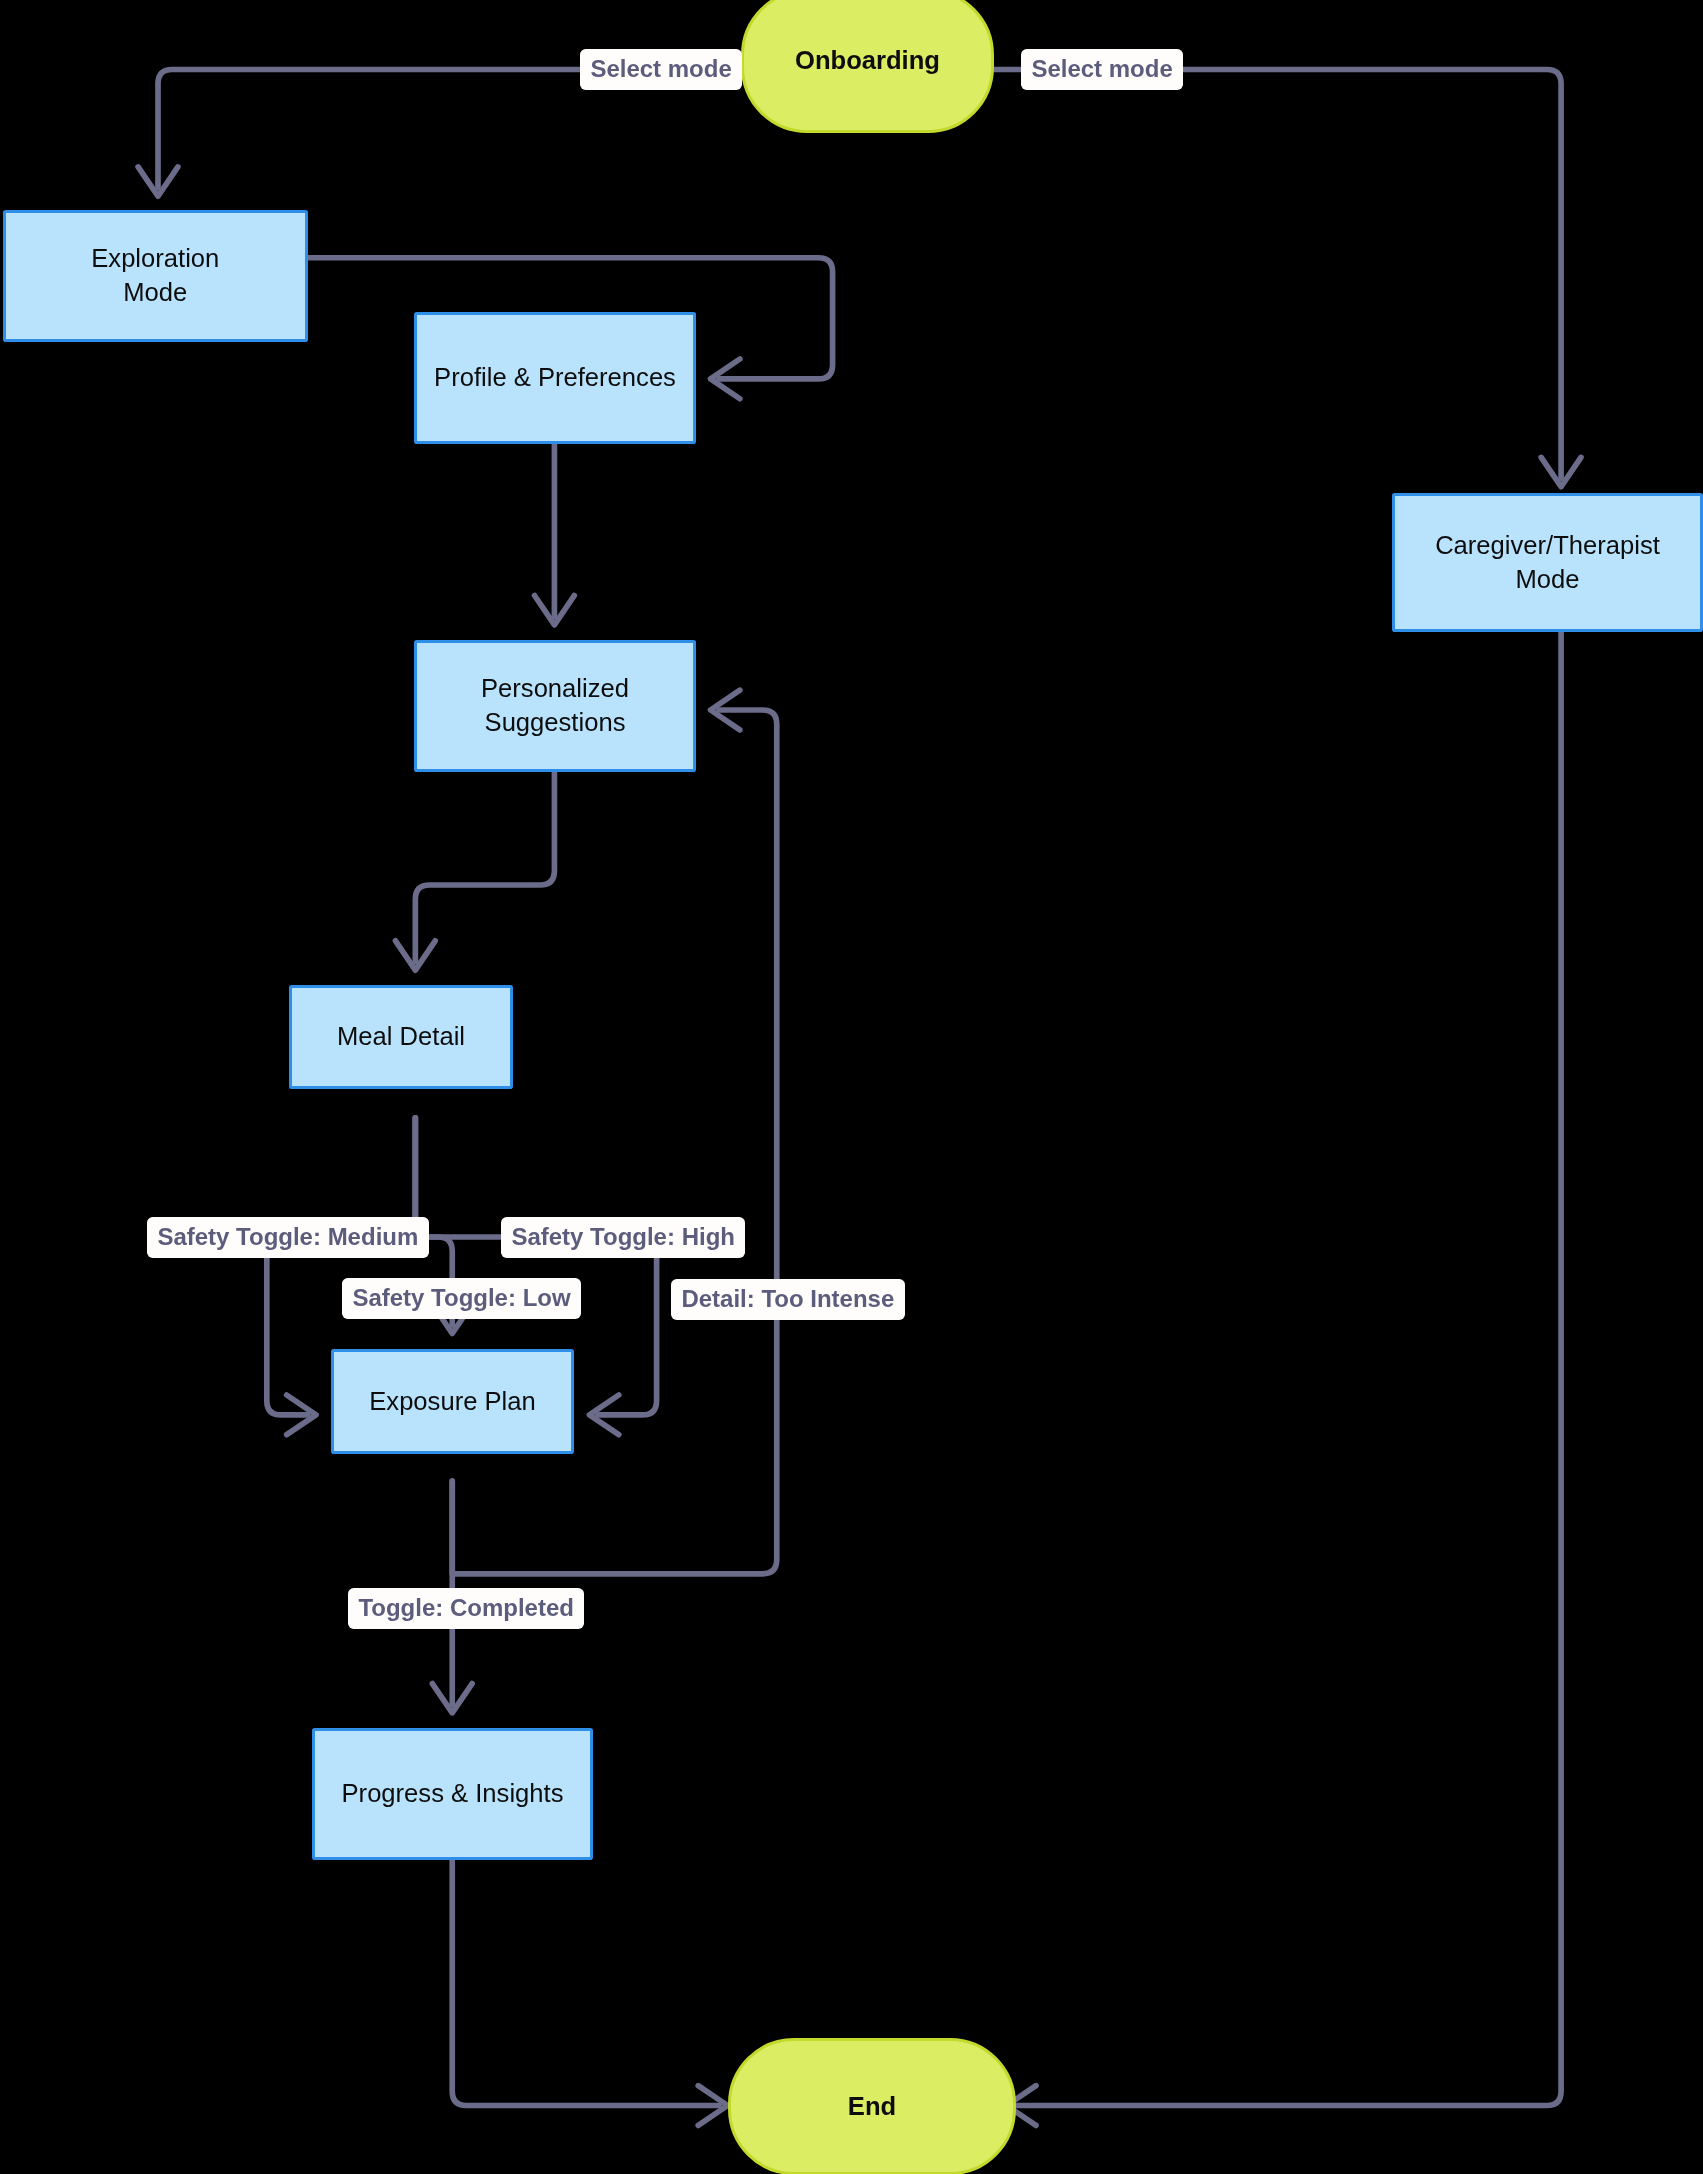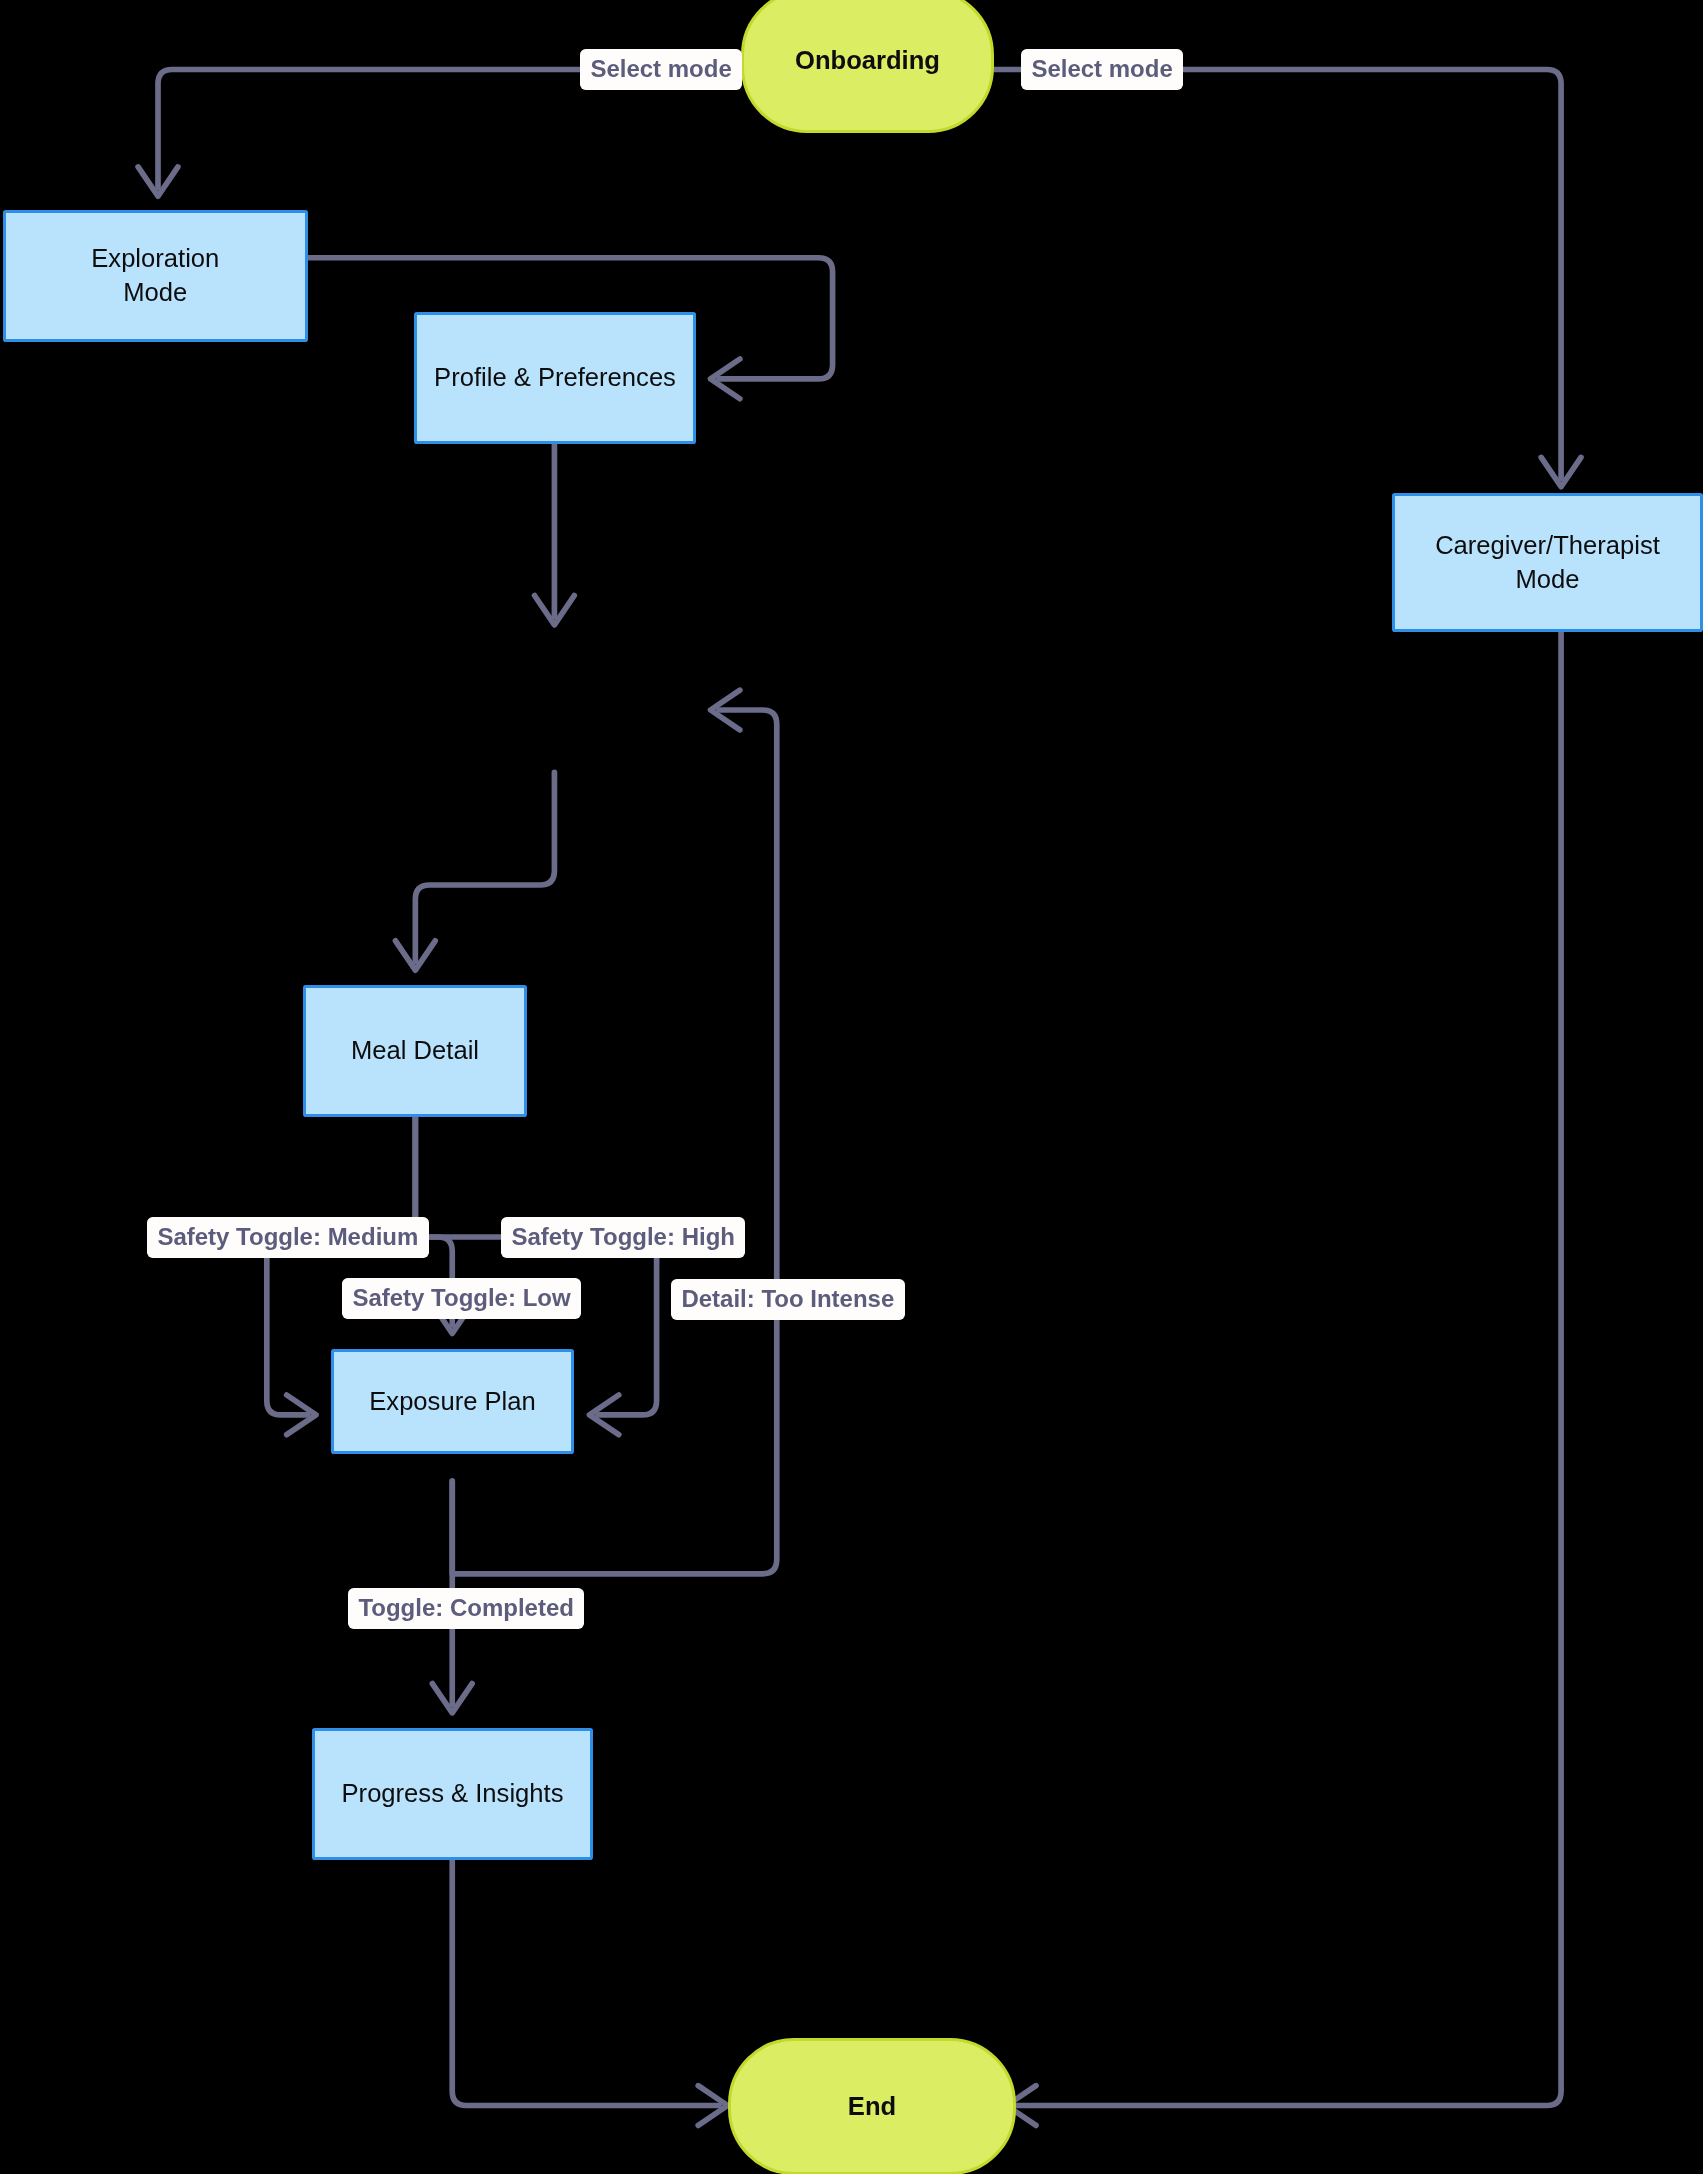--- a/index.html
+++ b/index.html
@@ -162,22 +162,26 @@
 
   <div class="node process" style="left:1392px; top:493px; width:311px; height:139px;">
     <span class="node-label">Caregiver/Therapist
 Mode</span>
   </div>
 
   <div class="node process" style="left:414px; top:312px; width:282px; height:132px;">
     <span class="node-label">Profile &amp; Preferences</span>
   </div>
 
-
-  <div class="node process" style="left:303px; top:985px; width:224px; height:132px;text-align:center;">
+  <div class="node process" style="left:414px; top:640px; width:282px; height:132px;">
+    <span class="node-label">Personalized
+Suggestions</span>
+  </div>
+
+  <div class="node process" style="left:289px; top:985px; width:224px; height:104px;text-align:center;">
     <span class="node-label">Meal Detail</span>
   </div>
 
   <div class="node process" style="left:331px; top:1349px; width:243px; height:105px;">
     <span class="node-label">Exposure Plan</span>
   </div>
 
   <div class="node process" style="left:312px; top:1728px; width:281px; height:132px;">
     <span class="node-label">Progress &amp; Insights</span>
   </div>

